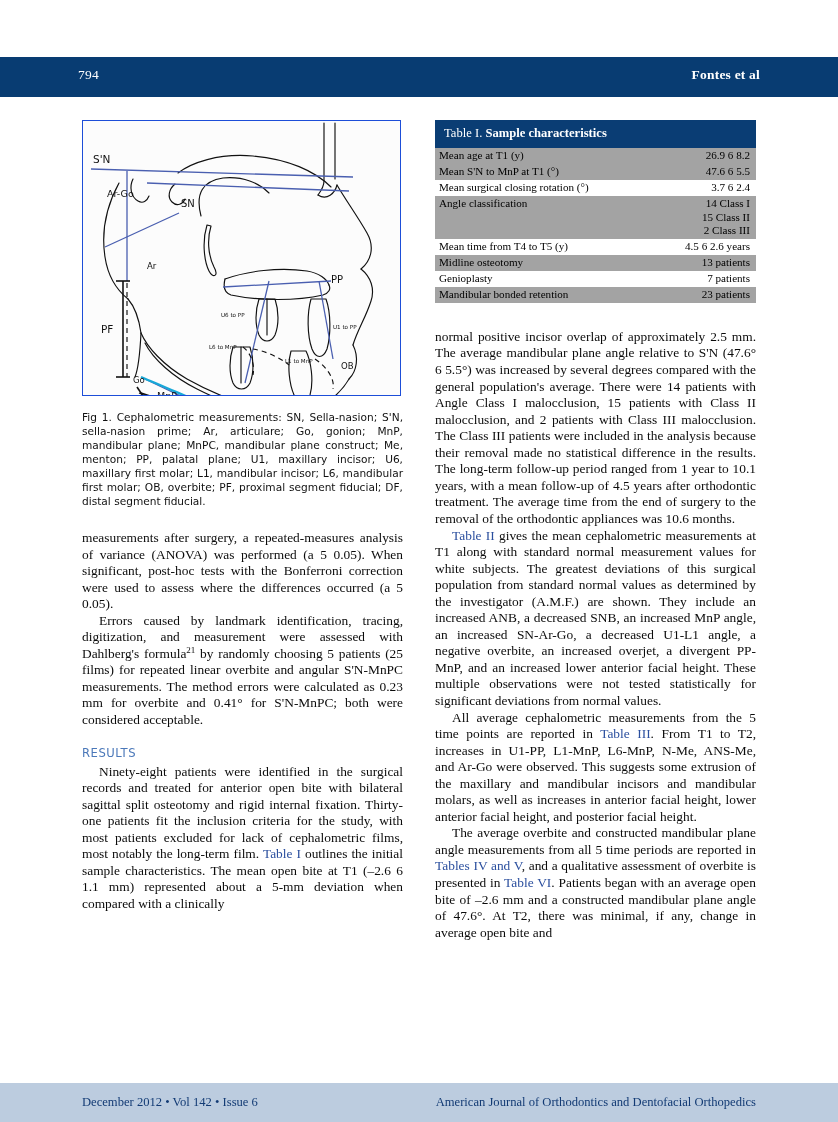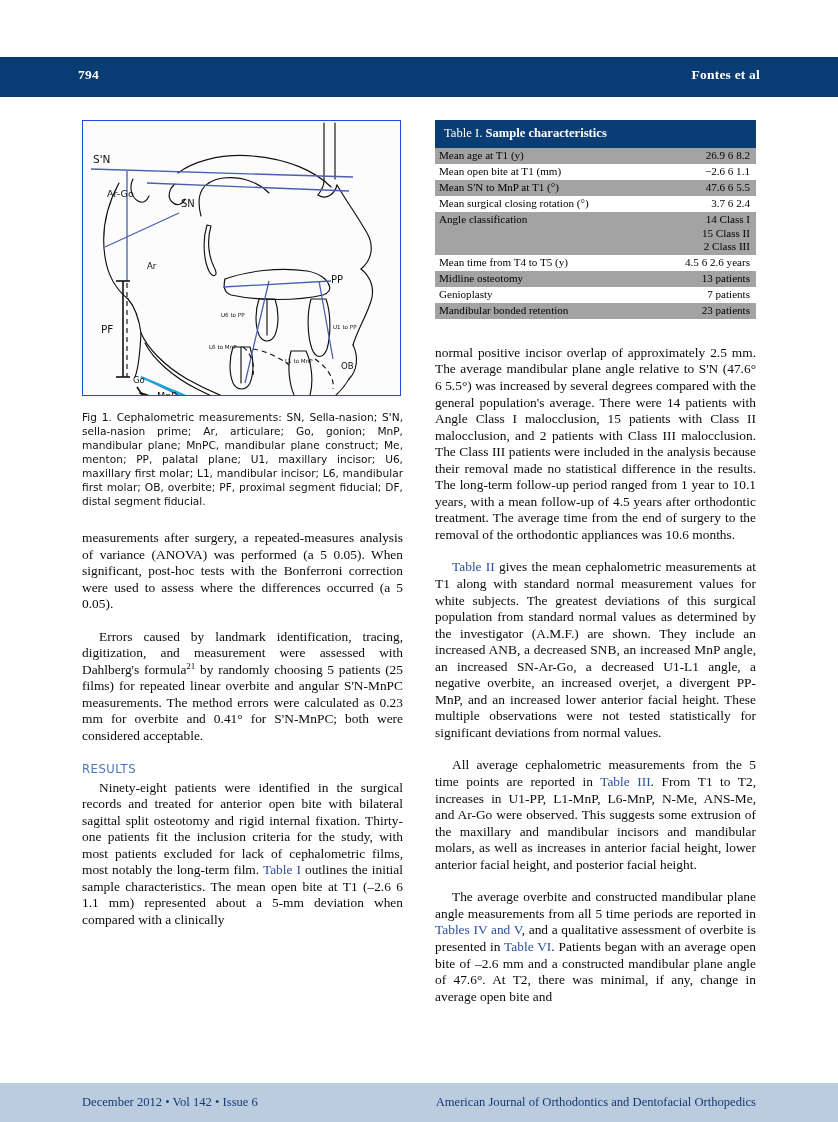--- a/index.html
+++ b/index.html
@@ -22,21 +22,21 @@
     left: 0; top: 57px;
     width: 838px; height: 40px;
     background: #083c72;
     color: #ffffff;
   }
   #page-header .folio {
     position: absolute;
     left: 78px; top: 10px;
     font-family: "Liberation Serif", serif;
     font-size: 13.5px;
-    font-weight: bold;
+    font-weight: normal;
     letter-spacing: .2px;
     text-align: right;
   }
   #page-header .authors {
     position: absolute;
     right: 78px; top: 10px;
     font-family: "Liberation Serif", serif;
     font-size: 13.5px;
     font-weight: bold;
     letter-spacing: .2px;
@@ -83,21 +83,21 @@
     margin: 0;
     font-family: "Liberation Serif", serif;
     font-size: 13.4px;
     line-height: 16.55px;
     text-align: justify;
     text-justify: inter-word;
     color: #0b0b0b;
     hyphens: manual;
   }
   p.body.indent { text-indent: 17px; }
-  p.body + p.body { margin-top: 16px; }
+  p.body + p.body { margin-top: 0; }
 
   .xref { color: #2b4f9e; }
   .sup  { font-size: 9px; vertical-align: super; line-height: 0; }
 
   h2.section-head {
     margin: 17px 0 4px 0;
     font-family: "DejaVu Sans", sans-serif;
     font-size: 11.6px;
     font-weight: normal;
     letter-spacing: .5px;
@@ -293,24 +293,20 @@
     <table id="table1">
       <caption>
         <span class="tbl-num">Table I.</span>
         <span class="tbl-title">Sample characteristics</span>
       </caption>
       <tbody>
         <tr class="shaded">
           <td class="lab">Mean age at T1 (y)</td>
           <td class="val">26.9 6  8.2</td>
         </tr>
-        <tr>
-          <td class="lab">Mean open bite at T1 (mm)</td>
-          <td class="val">−2.6 6  1.1</td>
-        </tr>
         <tr class="shaded">
           <td class="lab">Mean S'N to MnP at T1 (°)</td>
           <td class="val">47.6 6  5.5</td>
         </tr>
         <tr>
           <td class="lab">Mean surgical closing rotation (°)</td>
           <td class="val">3.7 6  2.4</td>
         </tr>
         <tr class="shaded multiline">
           <td class="lab">Angle classification</td>

